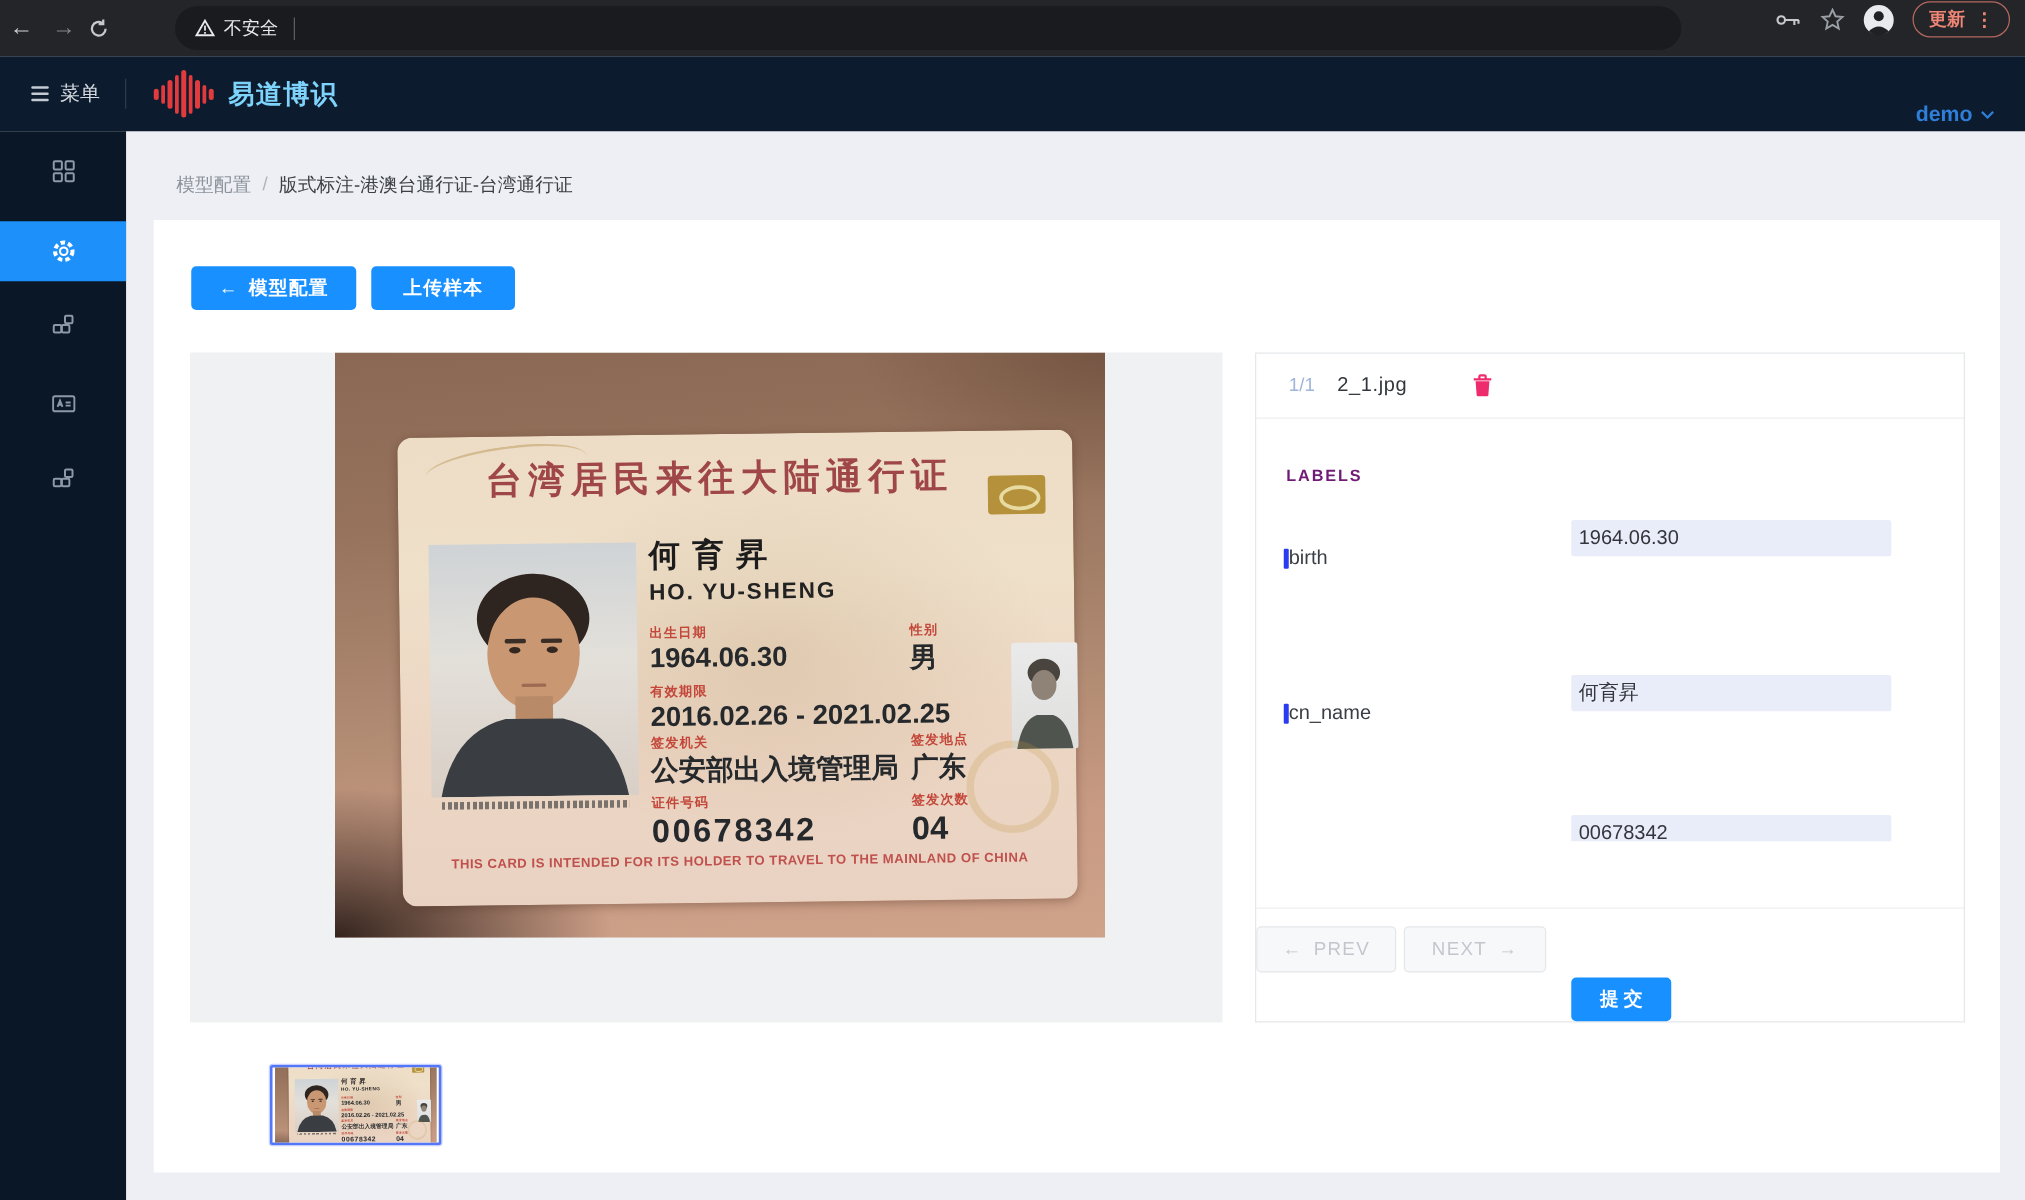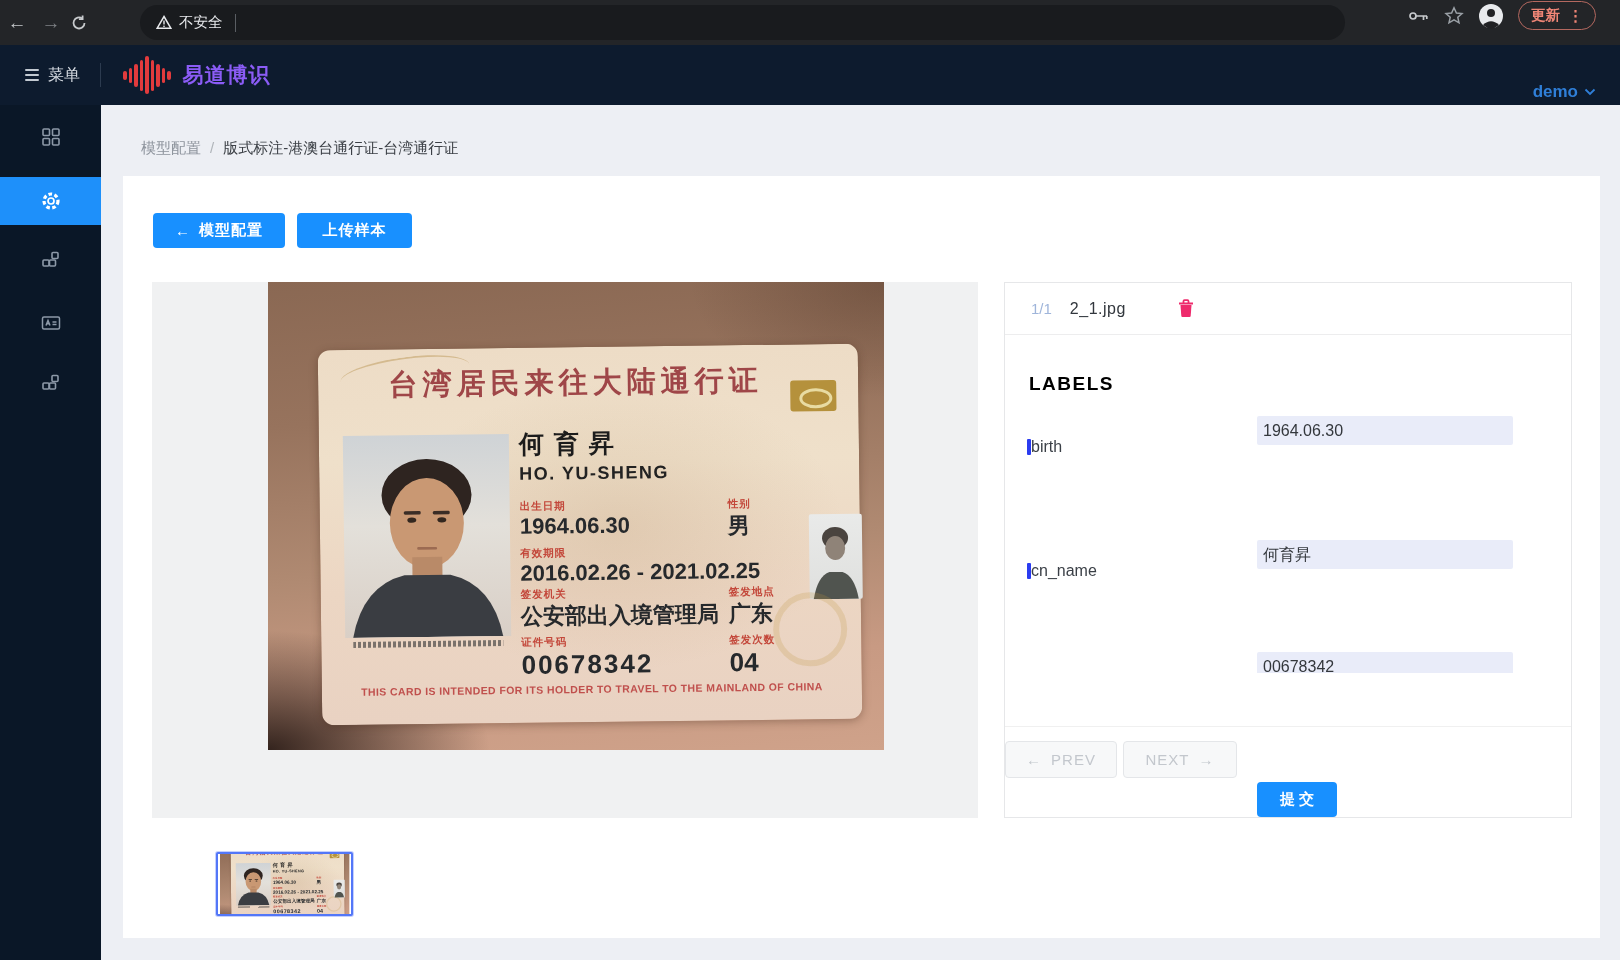--- a/index.html
+++ b/index.html
@@ -12,35 +12,35 @@
   .nav-glyph { width:34px; text-align:center; font-size:19px; color:#c7cacd; cursor:pointer; }
   .nav-glyph.fwd { color:#808488; }
   .nav-glyph.reload { margin-left:2px; }
   .omnibox { position:absolute; left:140px; top:5px; width:1205px; height:35px;
     background:#191b1e; border-radius:18px; display:flex; align-items:center;
     padding:0 16px; color:#e8eaed; }
   .omni-sec { display:flex; align-items:center; gap:7px; font-size:14.5px; color:#e8eaed; }
   .omni-sep { width:1px; height:18px; background:#5a5e63; margin:0 12px; }
   .url { font-size:15px; color:#9aa0a6; white-space:nowrap; }
   .url b { color:#f1f3f4; font-weight:700; }
-  .bar-right { position:absolute; right:24px; top:0; height:31px; display:flex; align-items:center; gap:14px; }
+  .bar-right { position:absolute; right:12px; top:0; height:31px; display:flex; align-items:center; gap:14px; }
   .update-pill { display:flex; align-items:center; gap:8px; border:1.5px solid #b4685f;
     border-radius:16px; padding:4px 12px; color:#ee8576; font-size:14.5px; font-weight:700; cursor:pointer; }
   .update-pill .dots { font-size:15px; color:#ee8576; }
 
   
   .app-header { position:absolute; left:0; top:45px; width:1620px; height:60px;
     background:#0d1b2e; display:flex; align-items:center; z-index:5; }
   .menu-toggle { display:flex; align-items:center; gap:9px; margin-left:25px; cursor:pointer;text-align:center; }
   .menu-icon span { display:block; width:14px; height:2px; background:#c3cad2; margin:3px 0; border-radius:1px; }
   .menu-label { color:#d6dbe2; font-size:16px; }
   .hdr-divider { width:1px; height:24px; background:#2c3b4f; margin:0 22px 0 20px; }
   .logo-bars { display:flex; align-items:center; gap:2px; height:40px; }
   .logo-bars i { display:block; width:3.5px; background:#e23b3d; border-radius:2px; }
-  .brand { color:#8b5cf6; font-size:21px; font-weight:700; margin-left:12px; letter-spacing:1px; }
+  .brand { color:#7dd3fc; font-size:21px; font-weight:700; margin-left:12px; letter-spacing:1px; }
   .user-menu { position:absolute; right:24px; display:flex; align-items:center; gap:6px;
     color:#2f7fd8; font-size:17px; font-weight:700; cursor:pointer;margin-top:33px; }
 
   
   .sidebar { position:absolute; left:0; top:105px; width:101px; height:855px; background:#0a1727; }
   .side-item { position:absolute; left:0; width:101px; height:48px;
     display:flex; align-items:center; justify-content:center; cursor:pointer; }
   .side-item.active { background:#1e90fa; }
 
   
@@ -98,22 +98,22 @@
 
   
   .panel { position:absolute; left:881px; top:106px; width:568px; height:536px;
     background:#fff; border:1px solid #e6e7e9; }
   .panel-head { position:absolute; left:0; top:0; width:100%; height:52px;
     border-bottom:1px solid #ededee; display:flex; align-items:center; }
   .pager { margin-left:26px; font-size:15px; color:#9fb5da; }
   .filename { margin-left:18px; font-size:16px; color:#32373d; letter-spacing:0.5px; }
   .trash-btn { margin-left:52px; cursor:pointer; display:flex; }
   .panel-fields { position:absolute; left:0; top:52px; width:100%; height:338px; overflow:hidden; }
-  .labels-heading { position:absolute; left:24px; top:38px; font-size:19px; font-weight:700;
-    color:#000000; letter-spacing:1.5px; }
+  .labels-heading { position:absolute; left:24px; top:38px; font-size:13px; font-weight:700;
+    color:#701a75; letter-spacing:1.5px; }
   .frow { position:absolute; left:0; width:100%; height:29px; }
   .frow1 { top:81px; } .frow2 { top:160px;margin-top:45px; } .frow3 { top:238px; } .frow4 { top:317px; }
   .fname { position:absolute; left:22px; top:16px; display:flex; align-items:center; height:29px; }
   .fbar { width:4px; height:16px; background:#2b3cf0; border-radius:1px; }
   .fname span { font-size:16px; color:#3a3f46; }
   .finput { position:absolute; left:252px; top:0; width:256px; height:29px; background:#e9ecf9;
     border:none; border-radius:2px; font-size:16px; color:#33373c; line-height:29px;
     padding-left:6px; overflow:hidden; white-space:nowrap; cursor:text; }
   .panel-divider { position:absolute; left:0; top:443px; width:100%; height:1px; background:#f0f0f0; }
   .pager-btn { position:absolute; top:458px; height:37px; background:#f7f8f9;

